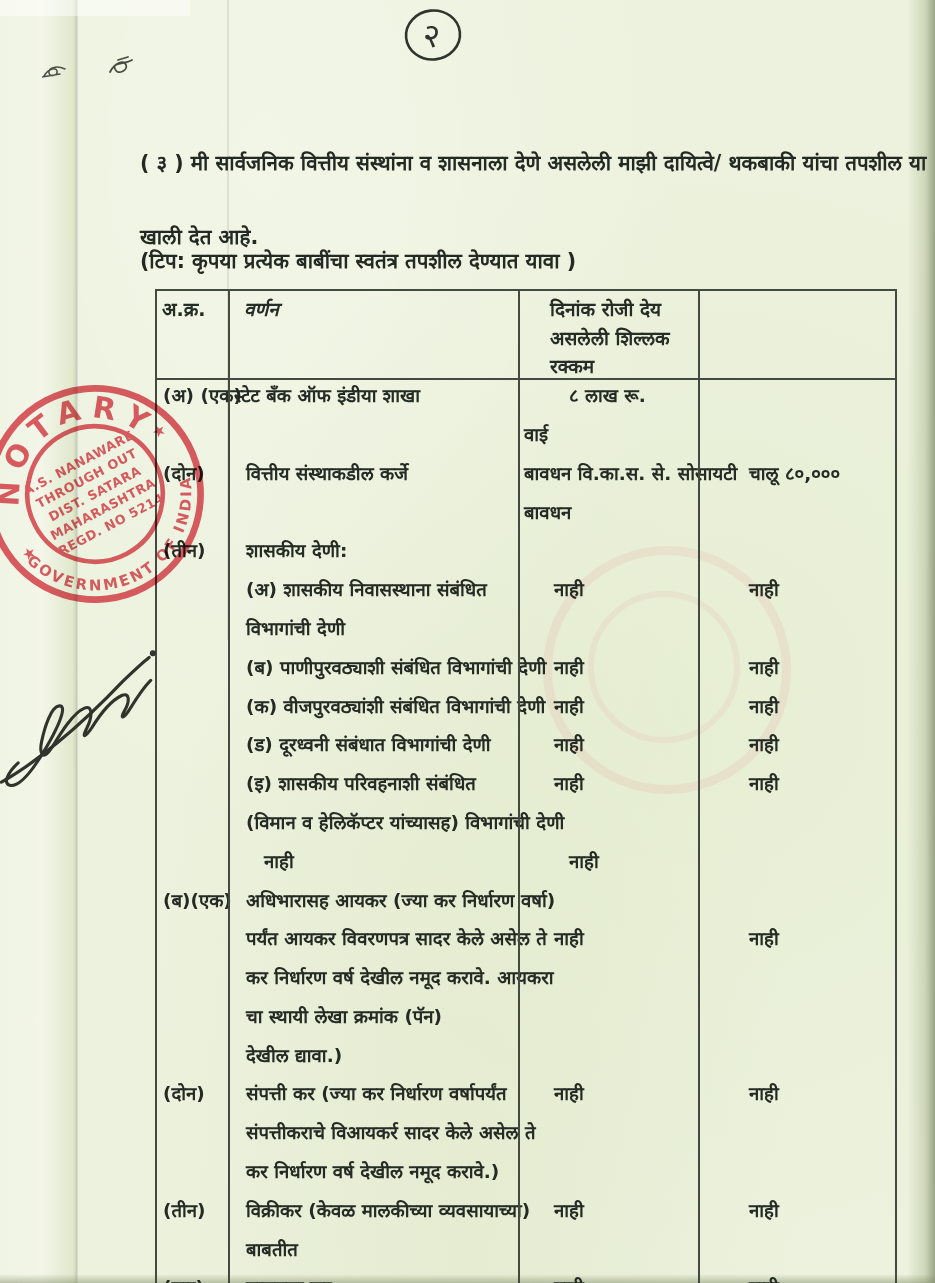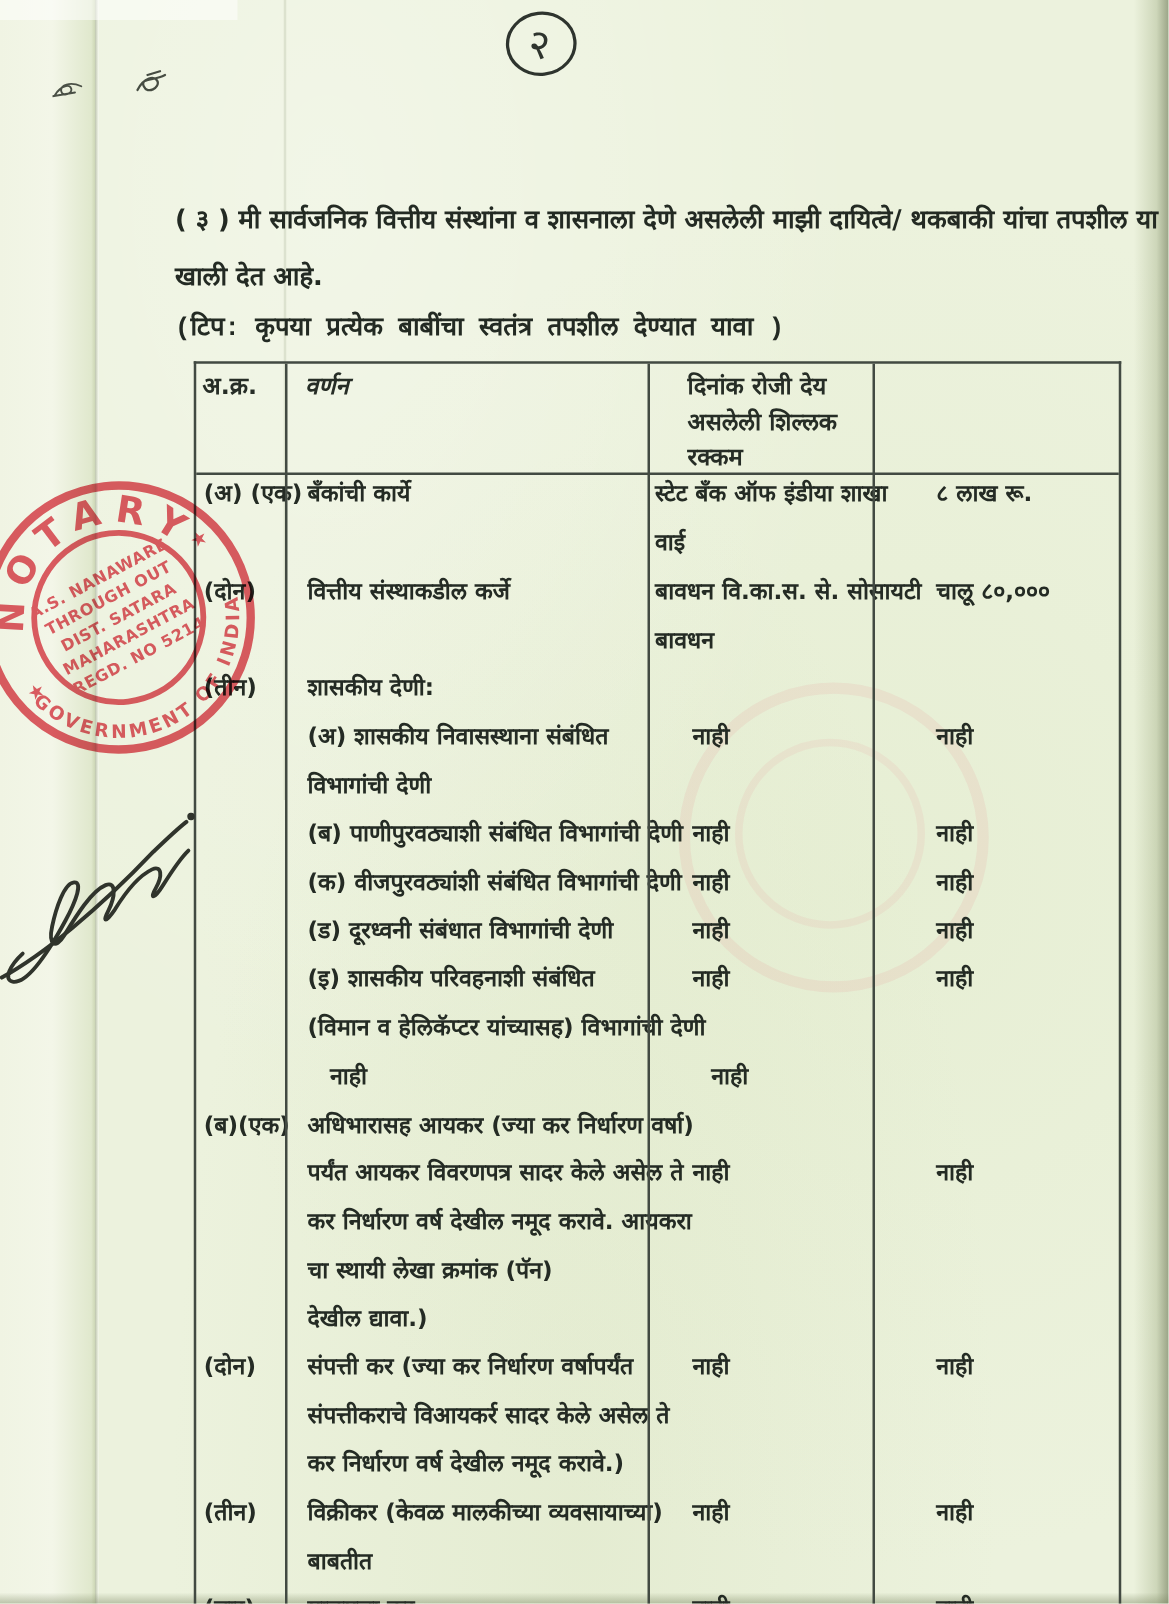--- a/index.html
+++ b/index.html
@@ -24,21 +24,21 @@
     background:rgba(140,150,115,0.20);}
   .right-shade{position:absolute;right:0;top:0;bottom:0;width:28px;
     background:linear-gradient(90deg,rgba(170,182,140,0) 0%,rgba(160,173,132,0.40) 65%,rgba(110,122,88,0.65) 100%);}
   .bottom-shade{position:absolute;left:0;right:0;bottom:0;height:9px;
     background:linear-gradient(0deg,rgba(120,132,95,0.45),rgba(120,132,95,0));}
   .corner-light{position:absolute;left:0;top:0;width:190px;height:16px;background:rgba(255,255,255,0.5);}
 
   
   .intro{position:absolute;left:140px;width:780px;font-size:20.5px;font-weight:600;
     letter-spacing:0;white-space:nowrap;color:#232a23;}
-  .intro1{top:160px;} .intro2{top:206px;} .intro-note{top:246px;font-family:Liberation Mono, monospace;}
+  .intro1{top:148px;} .intro2{top:222px;} .intro-note{top:246px;}
 
   
   .liab-table{position:absolute;left:155px;top:289px;width:738px;height:996px;
     border:2px solid #424a42;border-bottom:none;box-sizing:content-box;z-index:3;}
   .vline{position:absolute;top:0;bottom:0;width:2px;background:#424a42;z-index:5;}
   .vline1{left:71px;} .vline2{left:361px;} .vline3{left:541px;}
   .hline{position:absolute;left:0;right:0;top:87px;height:2px;background:#424a42;z-index:5;}
   .thead{position:relative;display:grid;grid-template-columns:73px 290px 180px 195px;height:86px;
     font-size:19px;font-weight:600;}
   .th{padding-top:4px;line-height:28.5px;white-space:nowrap;}
@@ -117,21 +117,20 @@
       <div class="th th4">
         <div>दिनांक रोजी देय</div>
         <div>असलेली शिल्लक</div>
         <div>रक्कम</div>
       </div>
     </div>
 
     <div class="tbody">
         <div class="trow">
           <div class="cell c1">(अ) (एक)</div>
-          <div class="cell c2">बँकांची कार्ये</div>
           <div class="cell c3">स्टेट बँक ऑफ इंडीया शाखा</div>
           <div class="cell c4">८ लाख रू.</div>
         </div>
         <div class="trow">
           <div class="cell c1"></div>
           <div class="cell c2"></div>
           <div class="cell c3">वाई</div>
           <div class="cell c4"></div>
         </div>
         <div class="trow">

